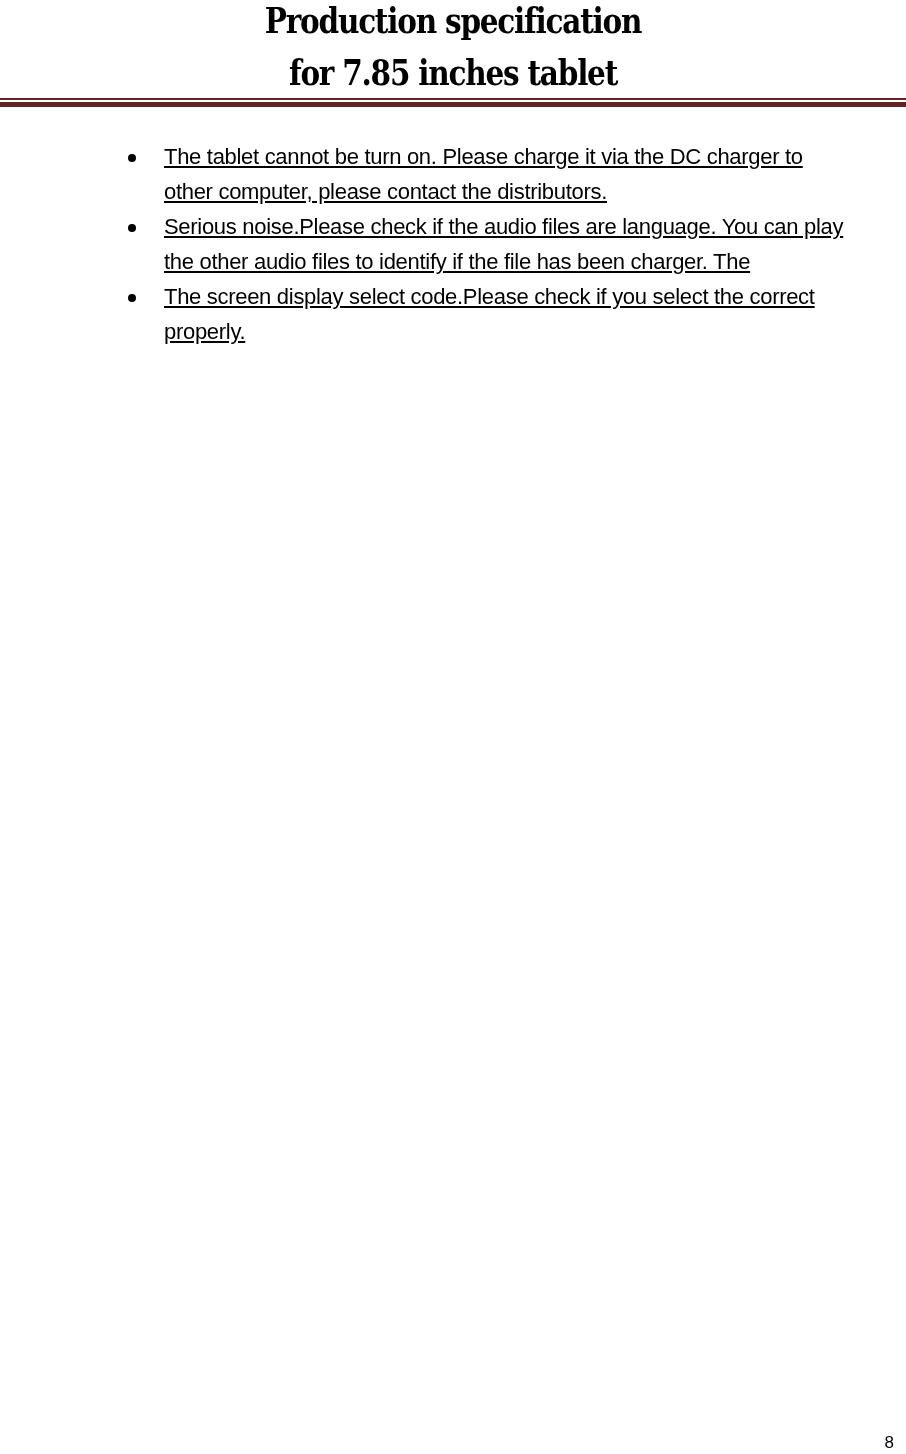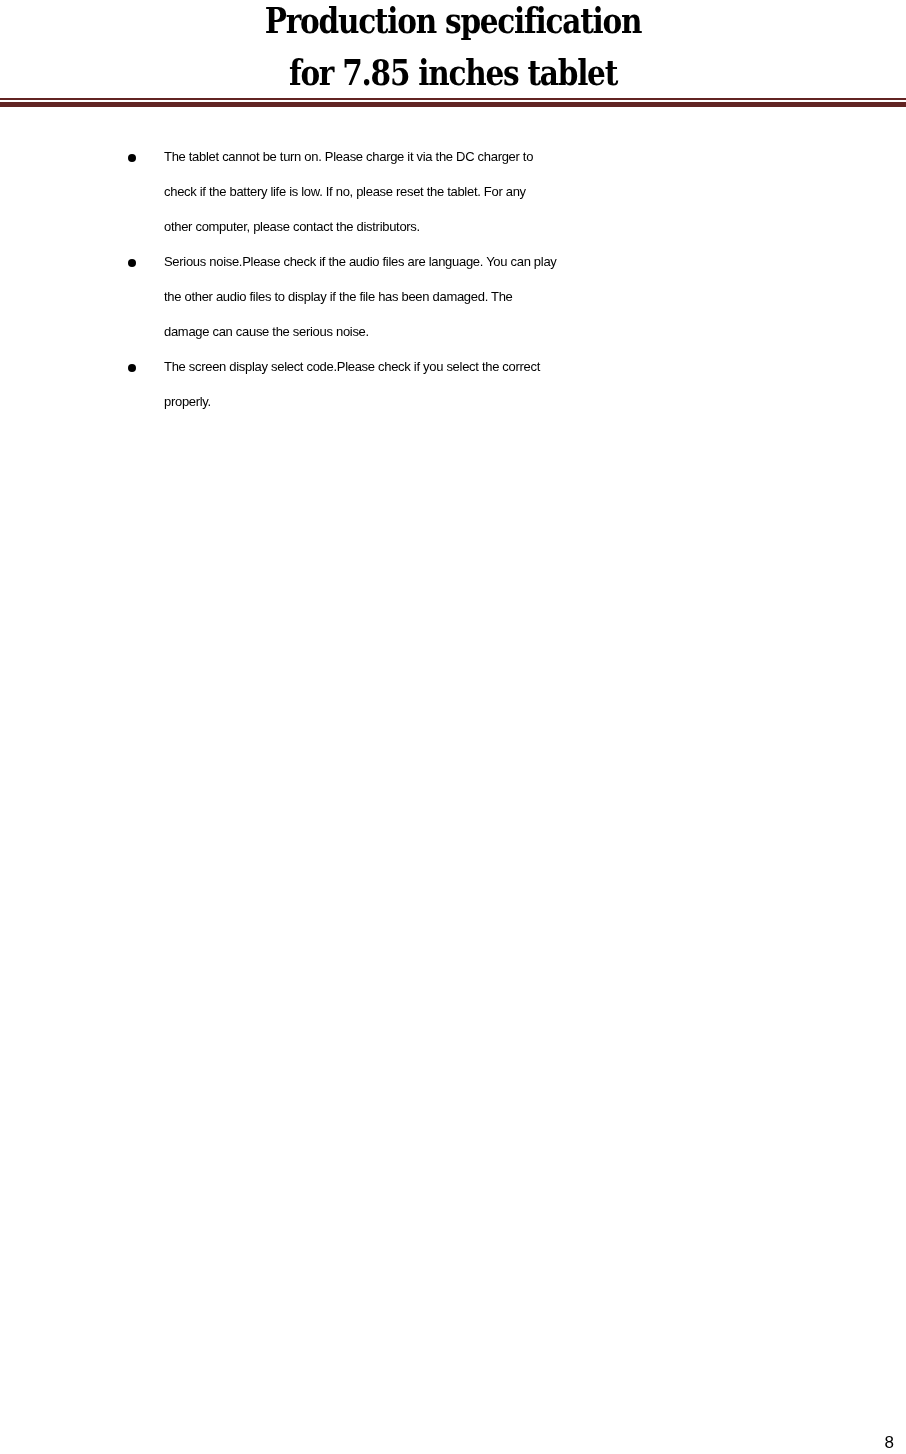--- a/index.html
+++ b/index.html
@@ -9,45 +9,43 @@
     position: absolute; left: 0; width: 906px; text-align: center;
     font-family: "DejaVu Serif", serif; font-weight: bold; font-size: 36px;
     letter-spacing: -1.5px; transform: scaleX(0.82); transform-origin: center;
     line-height: 40px; color: #000;
   }
   .title-1 { top: 0px; }
   .title-2 { top: 52px; }
   .rule-thin { position: absolute; left: 0; width: 906px; top: 98px; height: 2px; background: #622423; }
   .rule-thick { position: absolute; left: 0; width: 906px; top: 102px; height: 5px; background: #622423; }
   .content { position: absolute; left: 128px; top: 139px; width: 770px; }
-  .item { position: relative; padding-left: 36px; font-size: 13px; line-height: 35px; }
+  .item { position: relative; padding-left: 36px; font-size: 22px; line-height: 35px; text-decoration: underline; }
   .bullet { position: absolute; left: 0; top: 15px; width: 8px; height: 8px; border-radius: 50%; background: #000; }
   .line { display: block; white-space: nowrap; letter-spacing: -0.3px; }
   .page-num { position: absolute; right: 12px; top: 1433px; font-size: 17px; }
 </style>
 </head>
 <body>
 
 <div class="title title-1">Production specification</div>
 <div class="title title-2">for 7.85 inches tablet</div>
 <div class="rule-thin"></div>
 <div class="rule-thick"></div>
 
 <div class="content">
   <div class="item">
     <span class="bullet"></span>
     <span class="line">The tablet cannot be turn on. Please charge it via the DC charger to</span>
-    <span class="line">check if the battery life is low. If no, please reset the tablet. For any</span>
     <span class="line">other computer, please contact the distributors.</span>
   </div>
   <div class="item">
     <span class="bullet"></span>
     <span class="line">Serious noise.Please check if the audio files are language. You can play</span>
-    <span class="line">the other audio files to display if the file has been damaged. The</span>
-    <span class="line">damage can cause the serious noise.</span>
+    <span class="line">the other audio files to identify if the file has been charger. The</span>
   </div>
   <div class="item">
     <span class="bullet"></span>
     <span class="line">The screen display select code.Please check if you select the correct</span>
     <span class="line">properly.</span>
   </div>
 </div>
 
 <div class="page-num">8</div>
 

